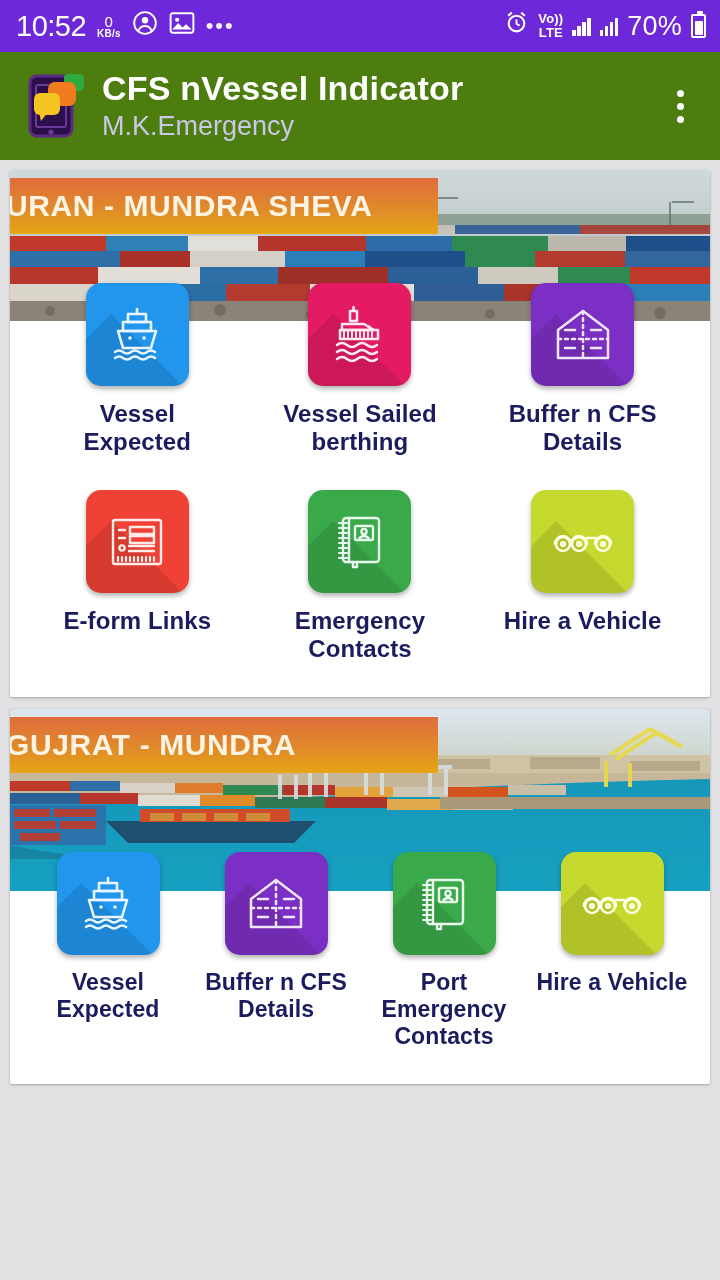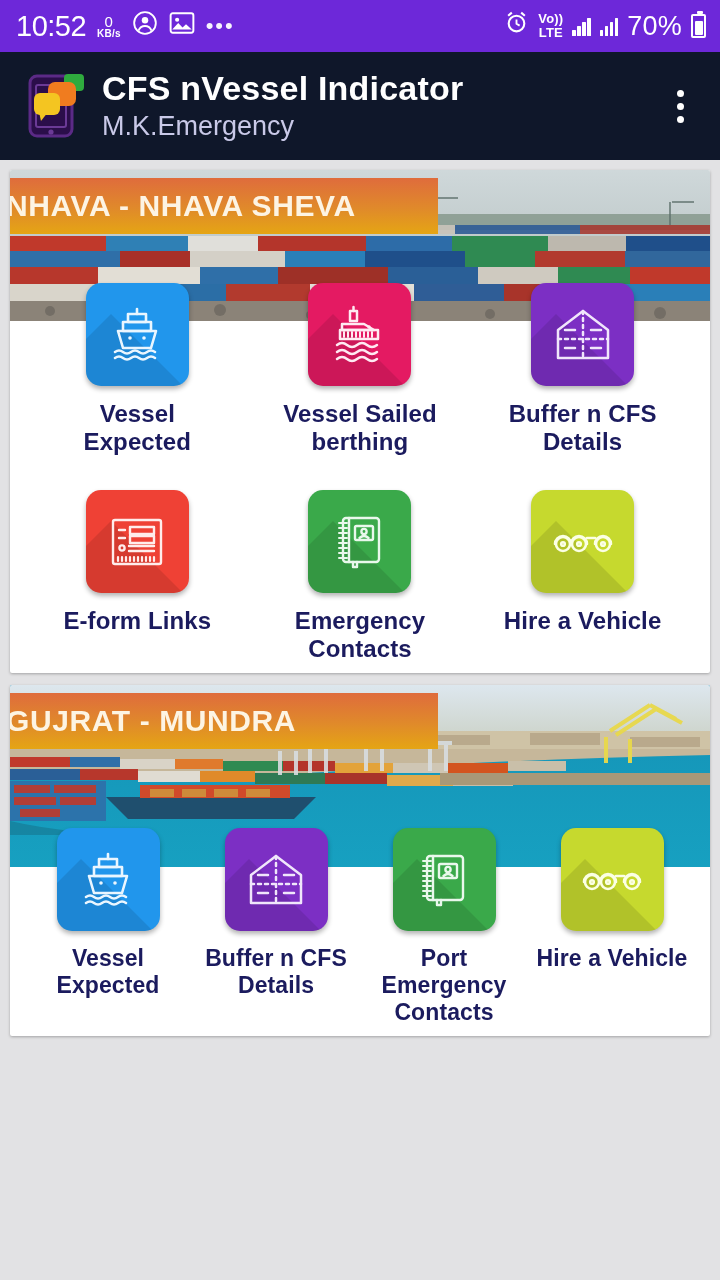--- a/index.html
+++ b/index.html
@@ -29,21 +29,21 @@
   .bars i{ width:3.5px; background:#fff; display:block; border-radius:.5px;}
   .bars i:nth-child(1){height:6px;} .bars i:nth-child(2){height:10px;}
   .bars i:nth-child(3){height:14px;} .bars i:nth-child(4){height:18px;}
   .batt-pct{ font-size:27px; }
   .batt{ width:15px; height:24px; border:2px solid #fff; border-radius:2px; position:relative; }
   .batt:before{ content:""; position:absolute; top:-5px; left:3.5px; width:6px; height:3px; background:#fff; border-radius:1px;}
   .batt:after{ content:""; position:absolute; left:1.5px; right:1.5px; bottom:1.5px; height:66%; background:#fff; border-radius:1px;}
 
   
   .app-bar{
-    height:108px; background:#0f172a; display:flex; align-items:center;
+    height:108px; background:#4d7c0f; display:flex; align-items:center;
     padding:0 18px 0 26px; color:#fff;
   }
   .logo{ width:62px; height:68px; position:relative; flex:none; margin-right:14px; }
   .titles{ flex:1; display:flex; flex-direction:column; justify-content:center; }
   .app-title{ font-size:34px; font-weight:bold; line-height:1.15; letter-spacing:.2px; }
   .app-sub{ font-size:27px; color:#c9c9e8; line-height:1.25; margin-top:2px; }
   .overflow{ width:44px; display:flex; flex-direction:column; align-items:center; gap:6px; cursor:pointer;}
   .overflow span{ width:7px; height:7px; border-radius:50%; background:#fff; display:block;}
 
   
@@ -54,21 +54,21 @@
   .banner{
     position:absolute; top:8px; left:0; width:428px; height:56px;
     background:linear-gradient(180deg,#df6c3c 0%,#e08a2a 55%,#e5a514 100%);
     display:flex; align-items:center;
   }
   .banner span{
     color:#fdf4e3; font-size:30px; font-weight:bold; letter-spacing:.6px;
     margin-left:-4px; white-space:nowrap;
   }
 
-  .grid{ padding:0 0 10px 0; }
+  .grid{ padding:0 0 34px 0; }
   .row{ display:flex; }
   .row.overlap{ margin-top:-62px; position:relative; z-index:3; }
   .tile{ display:flex; flex-direction:column; align-items:center; }
   .sq{
     width:103px; height:103px; border-radius:15px; position:relative; overflow:hidden;
     box-shadow:0 3px 5px rgba(0,0,0,.3); display:flex; align-items:center; justify-content:center;
   }
   .sq:after{ 
     content:""; position:absolute; left:24%; top:30%; width:160%; height:160%;
     background:rgba(0,0,0,.10); transform:rotate(45deg); transform-origin:0 0;
@@ -241,21 +241,21 @@
             <circle cx="650" cy="143" r="6"></circle>
         </g>
         <rect y="151" width="700" height="24" fill="#ffffff"></rect>
         <g stroke="#5c6f6a" stroke-width="2" opacity=".7">
           <path d="M110 55 V30 M112 30 h26"></path>
             <path d="M420 55 V28 M422 28 h26"></path>
             <path d="M660 55 V32 M662 32 h22"></path>
         </g>
       </svg>
       <div class="banner">
-        <span>NHAVA - NHAVA SHEVA</span>
+        <span>URAN - MUNDRA SHEVA</span>
       </div>
     </div>
 
     <div class="grid">
       <div class="row overlap row1">
 
         <div class="tile">
           <div class="sq" style="background:#2196ec">
             <svg width="62" height="60" viewBox="0 0 62 60">
               <g fill="none" stroke="#eaf6ff" stroke-width="2.6" stroke-linejoin="round" stroke-linecap="round">

